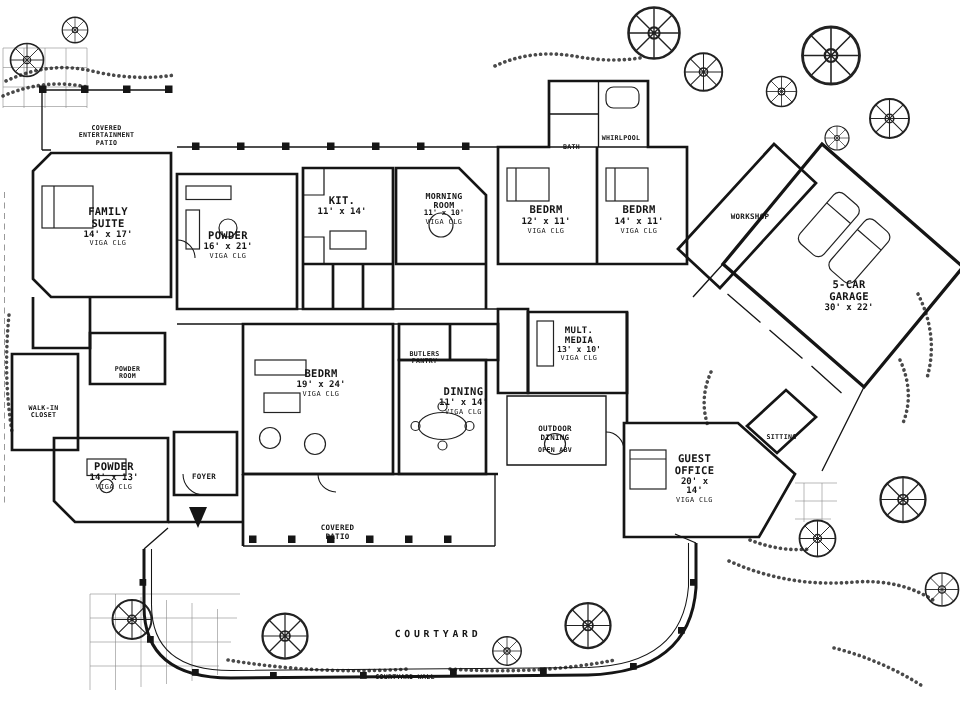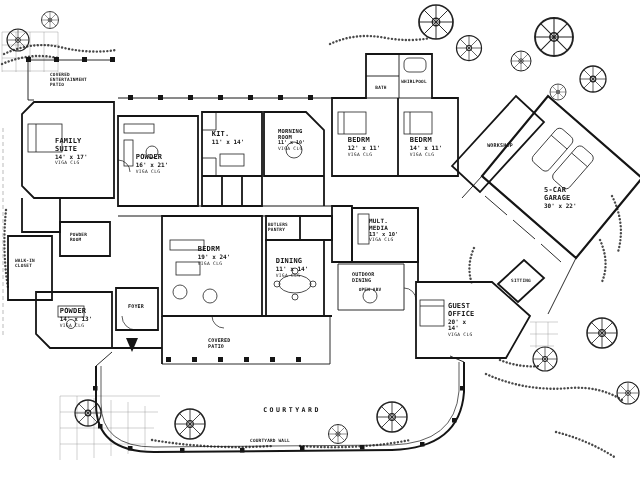--- a/index.html
+++ b/index.html
@@ -1,28 +1,28 @@
 <!DOCTYPE html>
 <html><head>
 <meta charset="utf-8">
 <style>
   html,body{margin:0;padding:0;background:#ffffff;}
   .stage{position:relative;width:640px;height:480px;background:#ffffff;overflow:hidden;
          font-family:"DejaVu Sans Mono", monospace;color:#141414;}
   .stage svg{position:absolute;left:0;top:0;}
   .labels{position:absolute;left:0;top:0;width:640px;height:480px;}
-  .room-label,.tiny-label{position:absolute;transform:translate(-50%,-50%);text-align:left;line-height:1.12;}
+  .room-label,.tiny-label{position:absolute;transform:translate(-50%,-50%);text-align:center;line-height:1.12;}
   .room-label{white-space:nowrap;}
   .room-label.wrap{white-space:normal;}
   .room-label.small .rname{font-size:5px;}
   .rname{font-size:7px;font-weight:bold;letter-spacing:0.2px;}
   .rdims{font-size:6px;font-weight:bold;}
   .rnote{font-size:4.6px;letter-spacing:0.3px;}
   .rdims:empty,.rnote:empty{display:none;}
-  .tiny-label{font-size:5px;font-weight:bold;letter-spacing:0.2px;}
+  .tiny-label{font-size:5px;font-weight:bold;letter-spacing:0.2px;margin-top:12px;}
   .tiny-label.xs{font-size:4.4px;}
   .courtyard-label{font-size:6.5px;font-weight:bold;letter-spacing:2.5px;white-space:nowrap;}
 </style>
 </head>
 <body>
 
 <div class="stage">
 
   <svg width="640" height="480" viewBox="0 0 640 480">
     <defs>
@@ -245,21 +245,21 @@
       <div class="rdims">20' x 14'</div>
       <div class="rnote">VIGA CLG</div>
     </div>
 
     <div class="room-label wrap" style="left:386px;top:230px;width:34px">
       <div class="rname" style="font-size:6px">MULT. MEDIA</div>
       <div class="rdims" style="font-size:5.4px">13' x 10'</div>
       <div class="rnote">VIGA CLG</div>
     </div>
 
-    <div class="room-label" style="left:292px;top:268px">
+    <div class="room-label" style="left:309px;top:268px">
       <div class="rname">DINING</div>
       <div class="rdims">11' x 14'</div>
       <div class="rnote">VIGA CLG</div>
     </div>
 
     <div class="room-label" style="left:214px;top:256px">
       <div class="rname">BEDRM</div>
       <div class="rdims">19' x 24'</div>
       <div class="rnote">VIGA CLG</div>
     </div>

